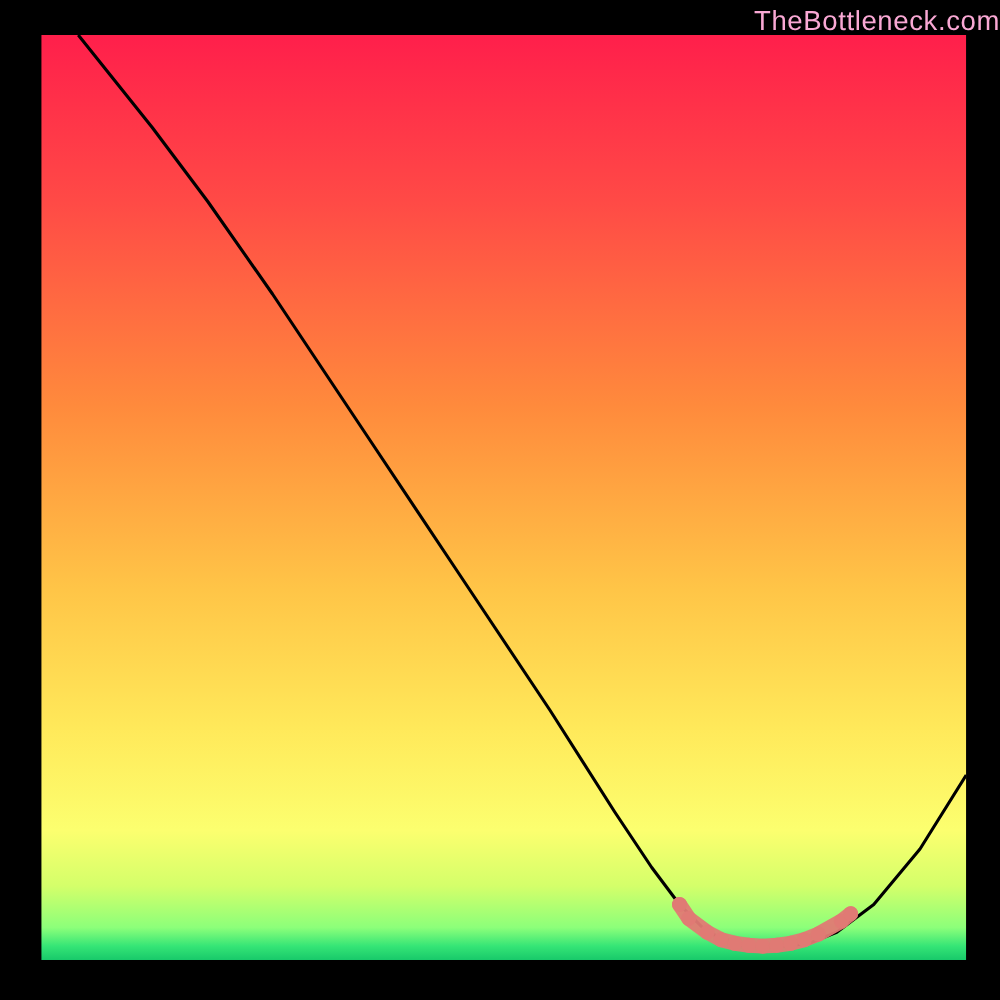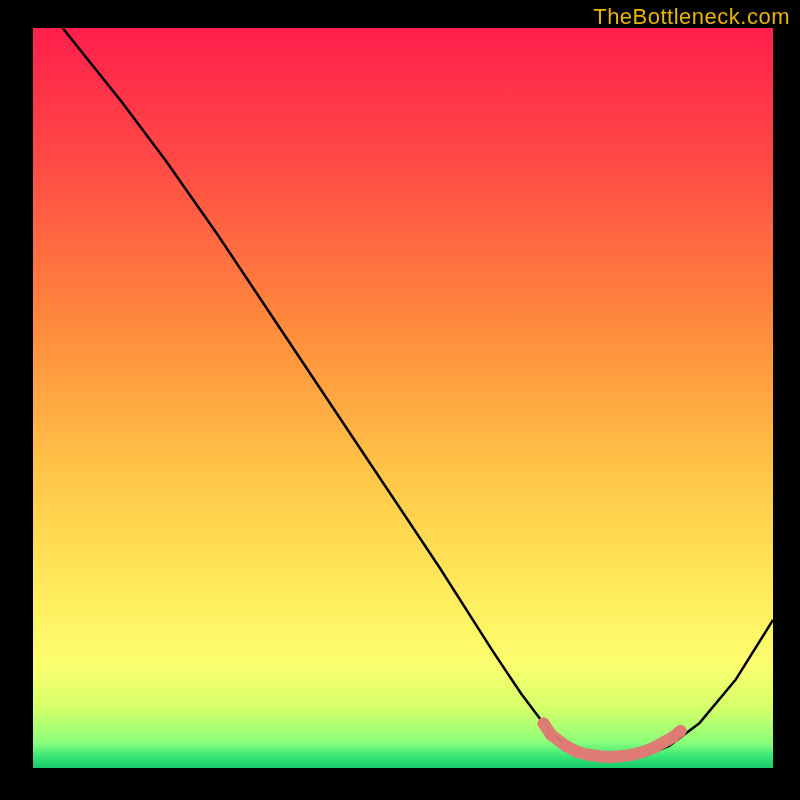--- a/index.html
+++ b/index.html
@@ -13,22 +13,22 @@
   }
   .frame {
     position: relative;
     width: 800px;
     height: 800px;
     background: #000;
   }
   .watermark {
     position: absolute;
     top: 4px;
-    right: 10px;
-    color: #eab308;
+    right: 0;
+    color: #f9a8d4;
     font-size: 22px;
     font-weight: 500;
     letter-spacing: 0.5px;
     z-index: 20;
   }
   .plot {
     position: absolute;
     left: 33px;
     top: 28px;
     width: 740px;

